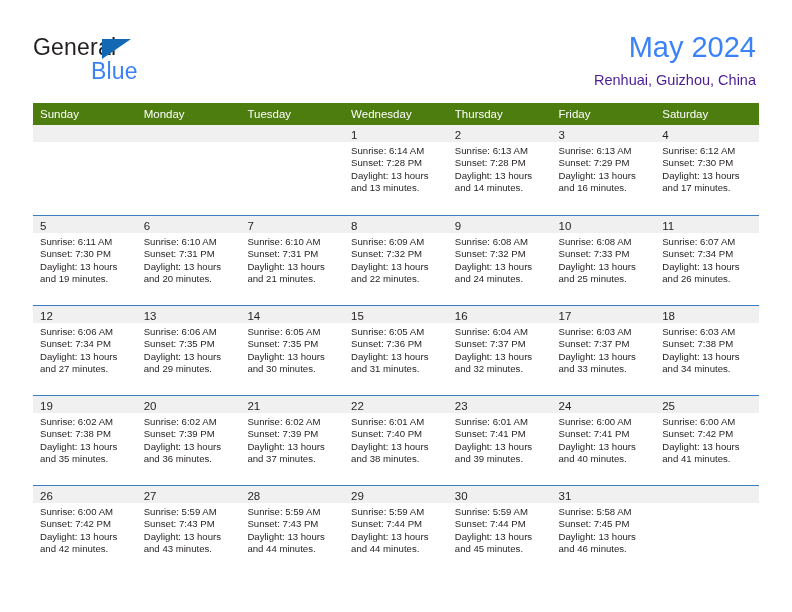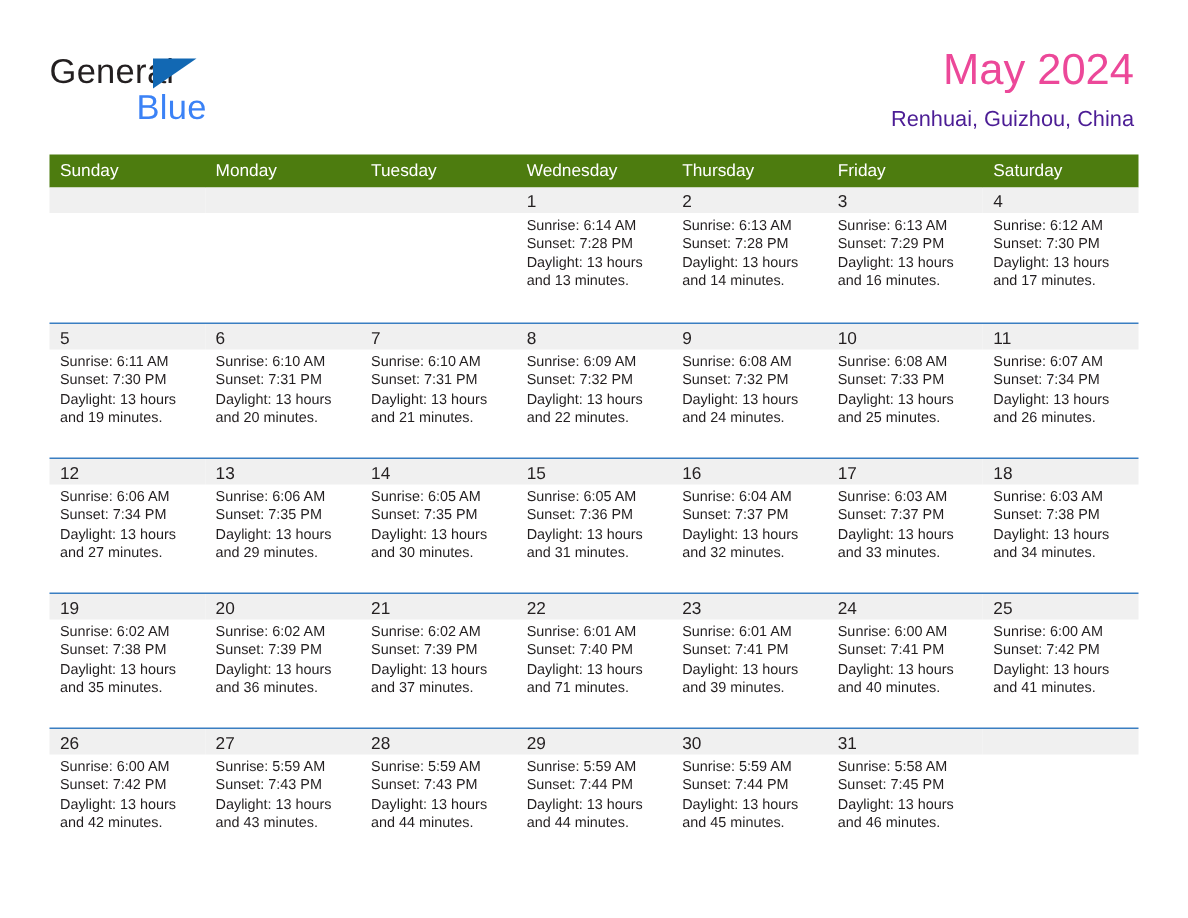--- a/index.html
+++ b/index.html
@@ -64,21 +64,21 @@
     font-family: "Liberation Sans", sans-serif;
   }
   .title-block {
     position: absolute;
     right: 36px;
     top: 30px;
     text-align: right;
   }
   .cal-title {
     font-size: 29px;
-    color: #ec4899;
+    color: #3b82f6;
     line-height: 34px;
     white-space: nowrap;
   }
   .cal-subtitle {
     font-size: 14.5px;
     color: #4c1d95;
     line-height: 20px;
     margin-top: 6px;
     white-space: nowrap;
   }
@@ -385,21 +385,21 @@
               <div class="info-line">Daylight: 13 hours</div>
               <div class="info-line">and 37 minutes.</div>
             </div>
           </div>
           <div class="cell">
             <div class="daynum-bar"><span class="daynum">22</span></div>
             <div class="cell-body">
               <div class="info-line">Sunrise: 6:01 AM</div>
               <div class="info-line">Sunset: 7:40 PM</div>
               <div class="info-line">Daylight: 13 hours</div>
-              <div class="info-line">and 71 minutes.</div>
+              <div class="info-line">and 38 minutes.</div>
             </div>
           </div>
           <div class="cell">
             <div class="daynum-bar"><span class="daynum">23</span></div>
             <div class="cell-body">
               <div class="info-line">Sunrise: 6:01 AM</div>
               <div class="info-line">Sunset: 7:41 PM</div>
               <div class="info-line">Daylight: 13 hours</div>
               <div class="info-line">and 39 minutes.</div>
             </div>

